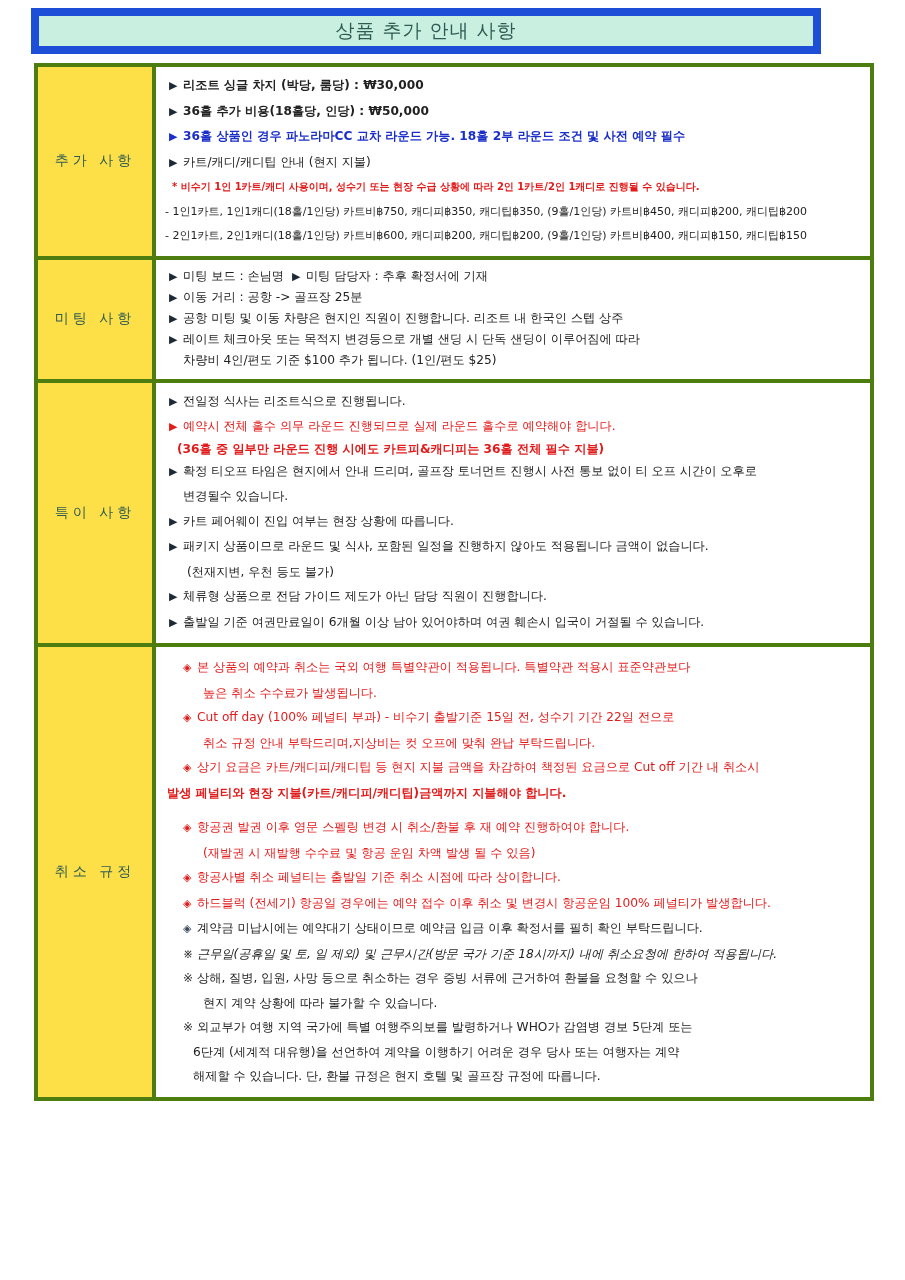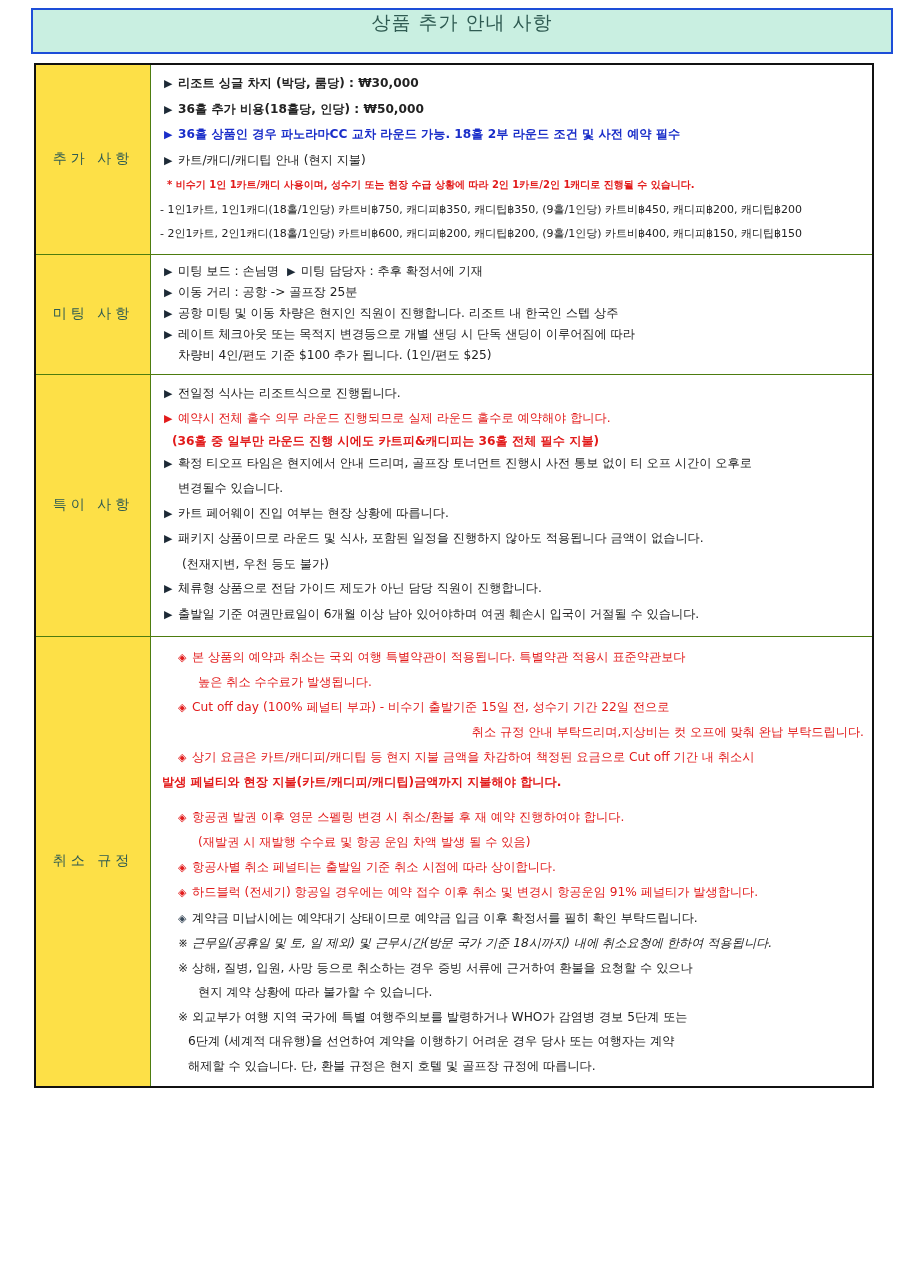--- a/index.html
+++ b/index.html
@@ -1,27 +1,27 @@
 <!DOCTYPE html>
 <html><head>
 <meta charset="utf-8">
 <style>
   html, body { margin: 0; padding: 0; background: #ffffff; }
   body { width: 905px; height: 1280px; position: relative; font-family: "DejaVu Sans", "Liberation Sans", sans-serif; color: #222; }
   .title-box {
-    position: absolute; left: 31px; top: 8px; width: 862px; height: 46px;
-    background: #c9efe1; border: 2px solid #1d4ed8; box-sizing: border-box;
-    display: flex; align-items: flex-start; justify-content: center;
+    position: absolute; left: 31px; top: 8px; width: 790px; height: 46px;
+    background: #c9efe1; border: 8px solid #1d4ed8; box-sizing: border-box;
+    display: flex; align-items: center; justify-content: center;
   }
   .title-box span { font-size: 19px; color: #2f5b52; letter-spacing: 1px; }
   table.main {
     position: absolute; left: 34px; top: 63px; width: 840px;
     border-collapse: collapse; border: 2px solid #111;
   }
-  table.main td { border: 1px solid #4d7c0f; vertical-align: middle; }
+  table.main td { border: 4px solid #4d7c0f; vertical-align: middle; }
   td.label {
     width: 112px; background: #fde047; text-align: center;
     font-size: 14px; color: #2f5b52; letter-spacing: 4px;
   }
   td.content { background: #fff; padding: 6px 8px 8px 13px; }
   .line { font-size: 12.2px; line-height: 24.5px; white-space: nowrap; color: #222; }
   .line.small { font-size: 11px; line-height: 24px; }
   .line.bold { font-weight: bold; }
   .red { color: #e21b1b; }
   .blue { color: #1a2ec9; }
@@ -89,28 +89,28 @@
       <div class="line"><span class="mark tri">▶</span><span>출발일 기준 여권만료일이 6개월 이상 남아 있어야하며 여권 훼손시 입국이 거절될 수 있습니다.</span></div>
     </td>
   </tr>
 
   <tr style="height:437px;">
     <td class="label">취소 규정</td>
     <td class="content" style="padding-top:8px;">
       <div class="line red ind-s" style="padding-left:14px;"><span class="mark dia-red">◈</span><span>본 상품의 예약과 취소는 국외 여행 특별약관이 적용됩니다. 특별약관 적용시 표준약관보다</span></div>
       <div class="line red" style="padding-left:34px;">높은 취소 수수료가 발생됩니다.</div>
       <div class="line red" style="padding-left:14px;"><span class="mark dia-red">◈</span><span>Cut off day (100% 페널티 부과) - 비수기 출발기준 15일 전, 성수기 기간 22일 전으로</span></div>
-      <div class="line red" style="padding-left:34px;text-align:right;">취소 규정 안내 부탁드리며,지상비는 컷 오프에 맞춰 완납 부탁드립니다.</div>
+      <div class="line red" style="padding-left:34px;">취소 규정 안내 부탁드리며,지상비는 컷 오프에 맞춰 완납 부탁드립니다.</div>
       <div class="line red" style="padding-left:14px;"><span class="mark dia-red">◈</span><span>상기 요금은 카트/캐디피/캐디팁 등 현지 지불 금액을 차감하여 책정된 요금으로 Cut off 기간 내 취소시</span></div>
       <div class="line red" style="margin-left:-2px;font-weight:bold;">발생 페널티와 현장 지불(카트/캐디피/캐디팁)금액까지 지불해야 합니다.</div>
       <div class="gap"></div>
       <div class="line red" style="padding-left:14px;"><span class="mark dia-red">◈</span><span>항공권 발권 이후 영문 스펠링 변경 시 취소/환불 후 재 예약 진행하여야 합니다.</span></div>
       <div class="line red" style="padding-left:34px;">(재발권 시 재발행 수수료 및 항공 운임 차액 발생 될 수 있음)</div>
       <div class="line red" style="padding-left:14px;"><span class="mark dia-red">◈</span><span>항공사별 취소 페널티는 출발일 기준 취소 시점에 따라 상이합니다.</span></div>
-      <div class="line red" style="padding-left:14px;"><span class="mark dia-red">◈</span><span>하드블럭 (전세기) 항공일 경우에는 예약 접수 이후 취소 및 변경시 항공운임 91% 페널티가 발생합니다.</span></div>
+      <div class="line red" style="padding-left:14px;"><span class="mark dia-red">◈</span><span>하드블럭 (전세기) 항공일 경우에는 예약 접수 이후 취소 및 변경시 항공운임 100% 페널티가 발생합니다.</span></div>
       <div class="line" style="padding-left:14px;"><span class="mark dia-dark">◈</span><span>계약금 미납시에는 예약대기 상태이므로 예약금 입금 이후 확정서를 필히 확인 부탁드립니다.</span></div>
       <div class="line" style="padding-left:14px;font-style:italic;"><span class="mark ref">※</span><span>근무일(공휴일 및 토, 일 제외) 및 근무시간(방문 국가 기준 18시까지) 내에 취소요청에 한하여 적용됩니다.</span></div>
       <div class="line" style="padding-left:14px;"><span class="mark ref">※</span><span>상해, 질병, 입원, 사망 등으로 취소하는 경우 증빙 서류에 근거하여 환불을 요청할 수 있으나</span></div>
       <div class="line" style="padding-left:34px;">현지 계약 상황에 따라 불가할 수 있습니다.</div>
       <div class="line" style="padding-left:14px;"><span class="mark ref">※</span><span>외교부가 여행 지역 국가에 특별 여행주의보를 발령하거나 WHO가 감염병 경보 5단계 또는</span></div>
       <div class="line" style="padding-left:24px;">6단계 (세계적 대유행)을 선언하여 계약을 이행하기 어려운 경우 당사 또는 여행자는 계약</div>
       <div class="line" style="padding-left:24px;">해제할 수 있습니다. 단, 환불 규정은 현지 호텔 및 골프장 규정에 따릅니다.</div>
     </td>
   </tr>
 </tbody>

